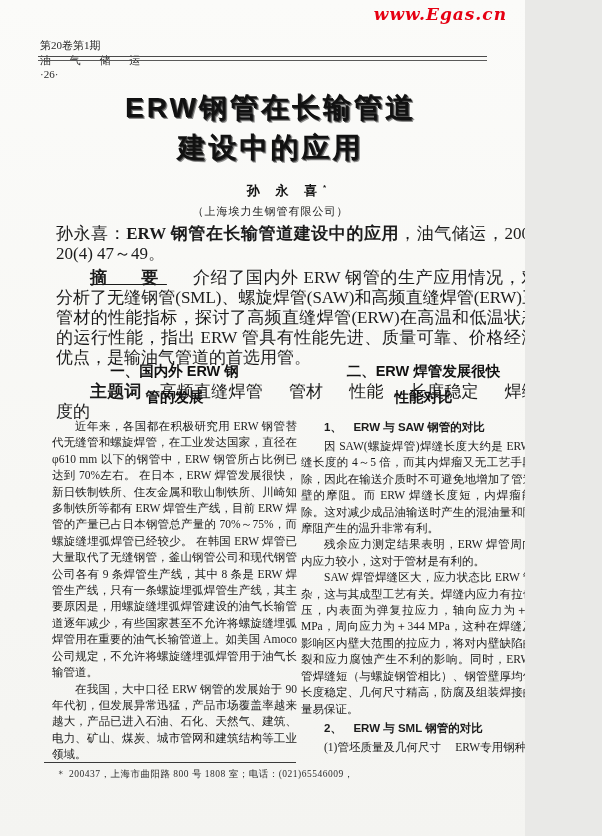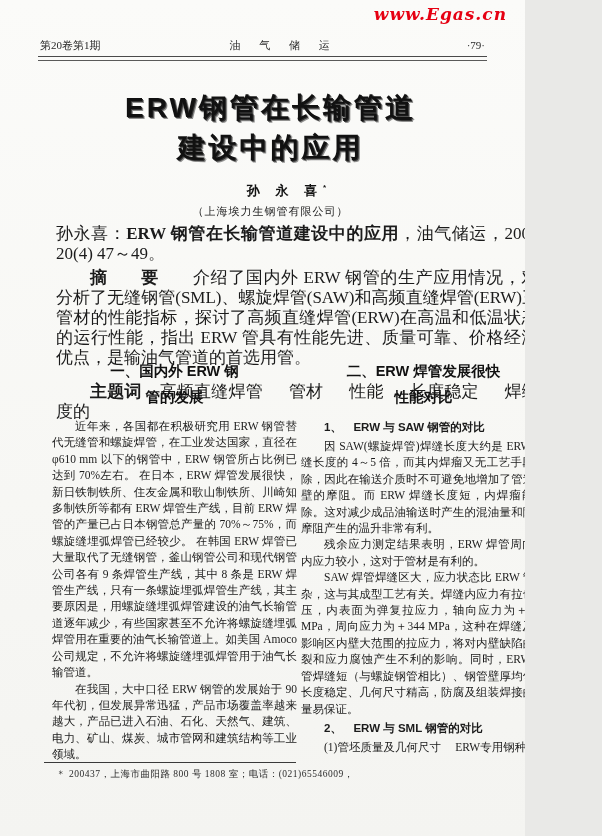--- a/index.html
+++ b/index.html
@@ -21,21 +21,21 @@
     position:absolute;top:4px;right:18px;
     font-style:italic;font-weight:bold;
     font-size:17px;letter-spacing:1px;
     color:#e60012;
     font-family:"DejaVu Serif",serif;
   }
   
   .journal-header{
     position:absolute;top:38px;left:40px;right:40px;
     display:flex;justify-content:space-between;align-items:baseline;
-    font-size:11px;color:#2a2a2a;
+    font-size:11px;color:#2a2a2a;flex-direction:column;
   }
   .journal-header .center{letter-spacing:8px;}
   .header-rule{
     position:absolute;top:56px;left:38px;right:38px;
     height:3px;
     border-top:1px solid #4a4a4a;
     border-bottom:1px solid #5a5a5a;
   }
   
   .title-block{
@@ -54,21 +54,21 @@
   .author-line sup{font-size:8px;letter-spacing:0;}
   .affil-line{margin-top:4px;font-size:11px;letter-spacing:1px;color:#222;}
   
   .front-matter{
     position:absolute;top:224px;left:56px;width:500px;
     font-size:17px;line-height:20px;text-align:justify;color:#1b1b1b;
   }
   .citation{margin:0 0 4px 0;}
   .citation .cit-title{font-weight:bold;}
   .abstract{margin:0;text-indent:2em;}
-  .abstract .label{font-weight:bold;letter-spacing:8px;margin-right:26px;}
+  .abstract .label{font-weight:bold;letter-spacing:8px;margin-right:26px;text-decoration:underline;}
   .keywords{margin:14px 0 0 0;text-indent:2em;}
   .keywords .label{font-weight:bold;margin-right:18px;}
   .keywords .kw{margin-right:26px;}
   
   .columns{
     position:absolute;top:358px;left:52px;width:508px;
     display:flex;gap:4px;
   }
   .col{width:245px;}
   .col-heading{
@@ -97,21 +97,21 @@
 </head>
 <body>
 
 <div class="page">
 
   <div class="watermark">www.Egas.cn</div>
 
   <div class="journal-header">
     <span>第20卷第1期</span>
     <span class="center">油 气 储 运</span>
-    <span>·79·</span>
+    <span>·26·</span>
   </div>
   <div class="header-rule"></div>
 
   <div class="title-block">
     <div class="title-line">ERW钢管在长输管道</div>
     <div class="title-line">建设中的应用</div>
     <div class="author-line">
       <span>孙 永 喜</span><sup>*</sup>
     </div>
     <div class="affil-line">（上海埃力生钢管有限公司）</div>

